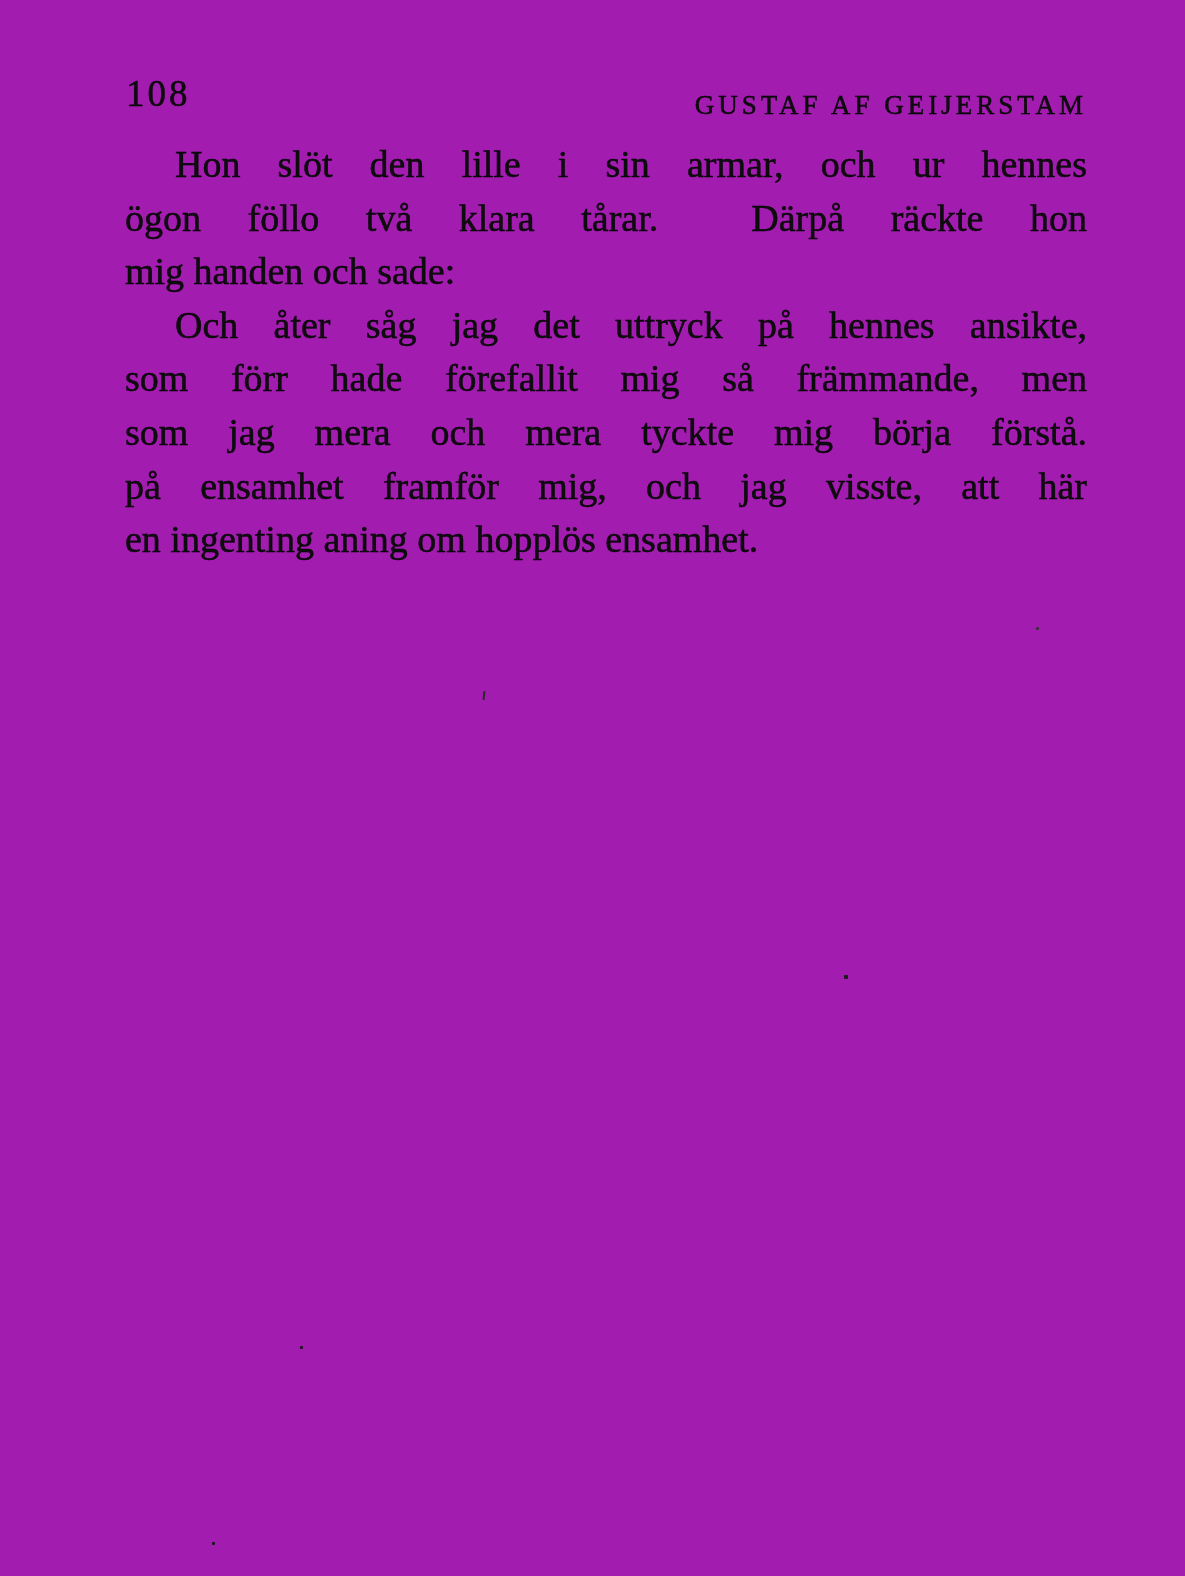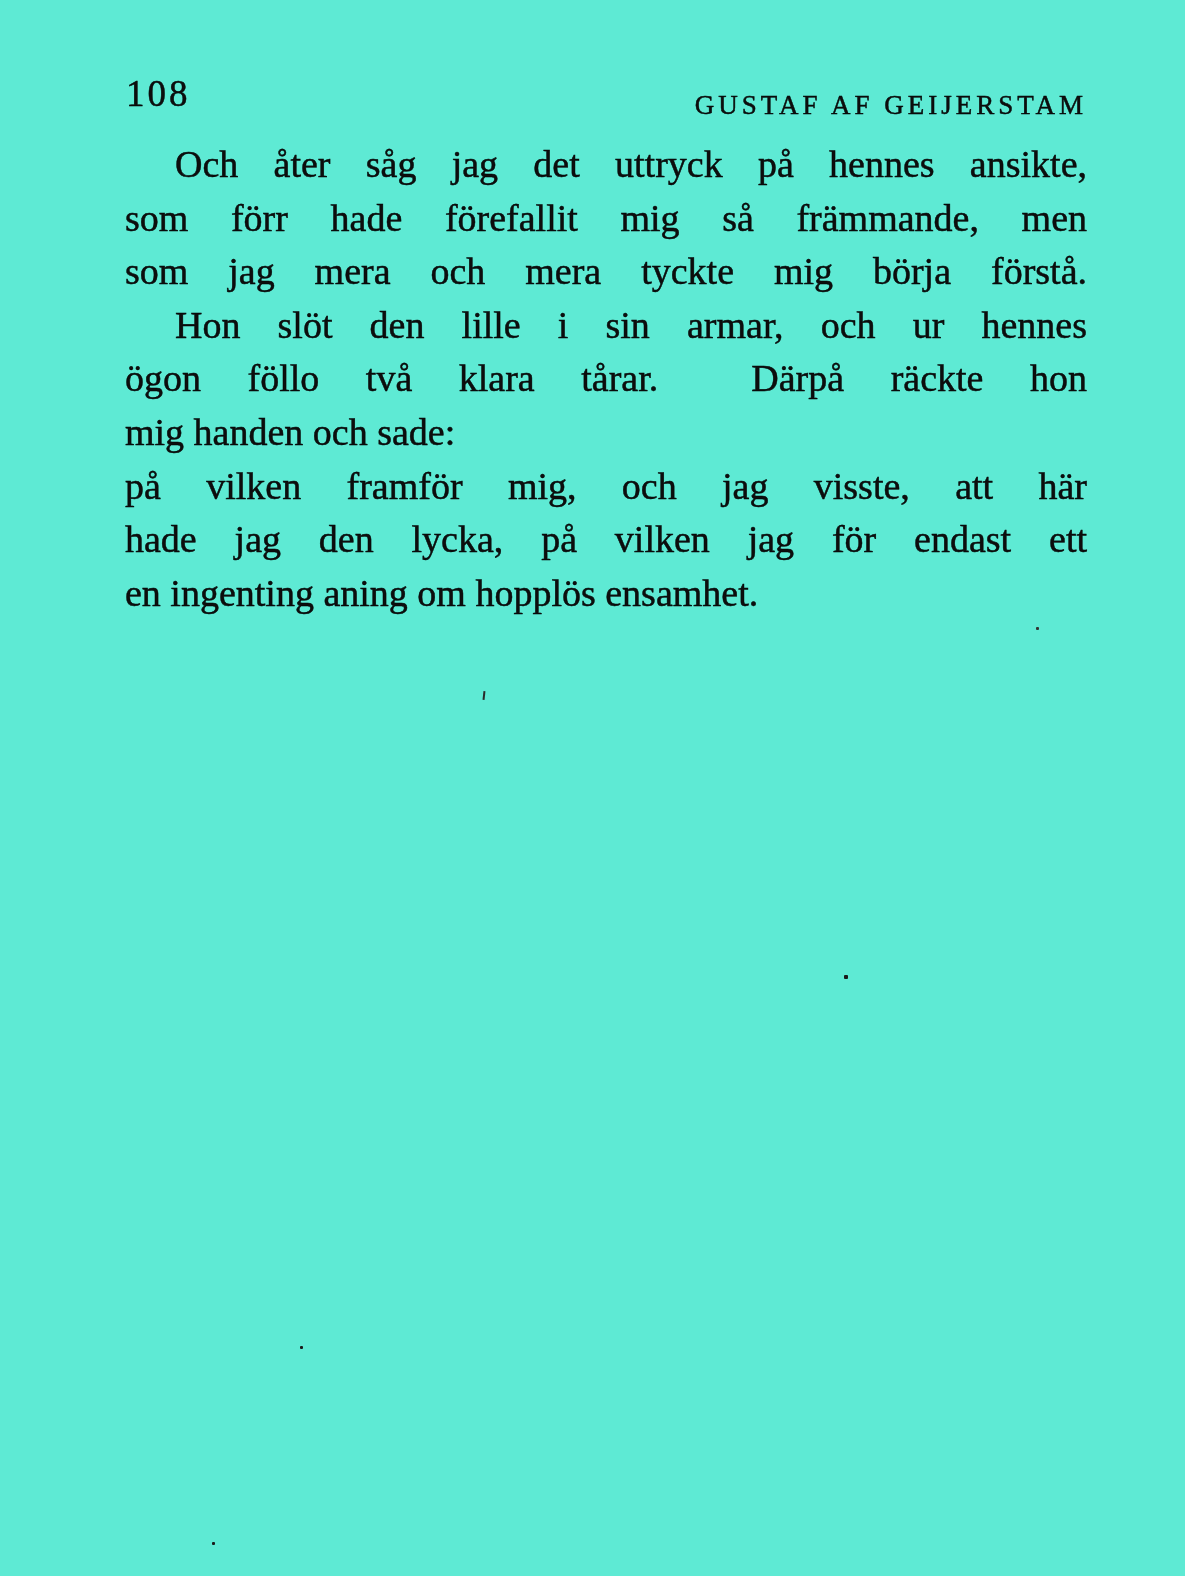--- a/index.html
+++ b/index.html
@@ -5,21 +5,21 @@
   html,body{margin:0;padding:0;}
   body{
     width:1185px;height:1576px;
     background:#ffffff;
     position:relative;
     font-family:"Liberation Serif","DejaVu Serif",serif;
     color:#0d0d0d;
     overflow:hidden;
   }
   .page{
-    position:absolute;inset:0;background:#5eead4;
+    position:absolute;inset:0;background:#a21caf;
   }
   .ink{
     -webkit-text-stroke:0.45px #000;
   }
   .pagenum{
     position:absolute;
     left:126px;top:72px;
     font-size:37px;
     letter-spacing:3px;
   }
@@ -60,35 +60,34 @@
 <body>
 
 <div class="page">
 
   <div class="pagenum ink">108</div>
   <div class="running-head ink">GUSTAF AF GEIJERSTAM</div>
 
   <div class="body-text ink">
 
     <div class="para">
+      <div class="line just indent">Hon slöt den lille i sin armar, och ur hennes</div>
+      <div class="line just">ögon föllo två klara tårar.&nbsp; Därpå räckte hon</div>
+      <div class="line">mig handen och sade:</div>
+    </div>
+
+    <div class="para">
       <div class="line just indent">Och åter såg jag det uttryck på hennes ansikte,</div>
       <div class="line just">som förr hade förefallit mig så främmande, men</div>
       <div class="line just">som jag mera och mera tyckte mig börja förstå.</div>
     </div>
 
-    <div class="para">
-      <div class="line just indent">Hon slöt den lille i sin armar, och ur hennes</div>
-      <div class="line just">ögon föllo två klara tårar.&nbsp; Därpå räckte hon</div>
-      <div class="line">mig handen och sade:</div>
-    </div>
-
 
     <div class="para">
-      <div class="line just">på vilken framför mig, och jag visste, att här</div>
-      <div class="line just">hade jag den lycka, på vilken jag för endast ett</div>
+      <div class="line just">på ensamhet framför mig, och jag visste, att här</div>
       <div class="line">en ingenting aning om hopplös ensamhet.</div>
     </div>
 
   </div>
 
   <div class="speck" style="left:844px;top:975px;"></div>
   <div class="speck" style="left:300px;top:1346px;width:3px;height:3px;"></div>
   <div class="speck" style="left:212px;top:1542px;width:3px;height:3px;"></div>
   <div class="speck" style="left:1036px;top:627px;width:3px;height:3px;background:#333;"></div>
   <div class="tick" style="left:483px;top:691px;"></div>

